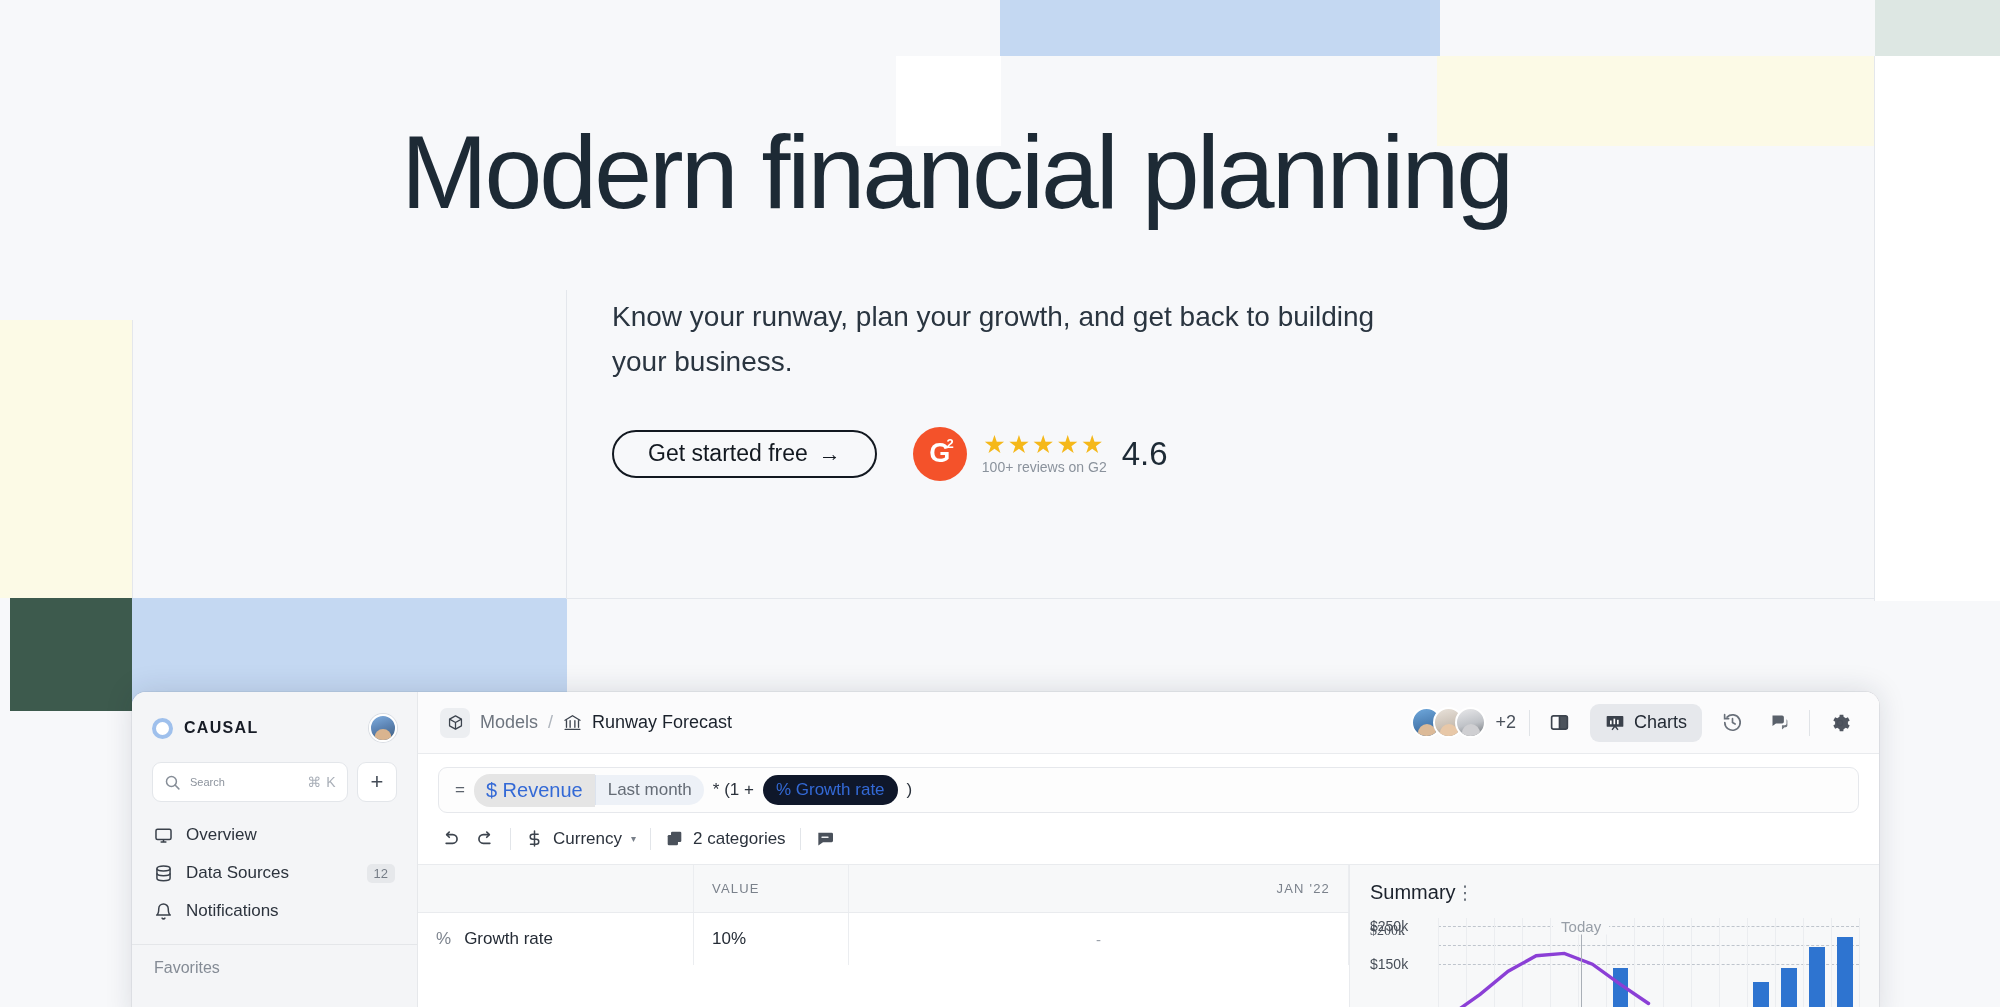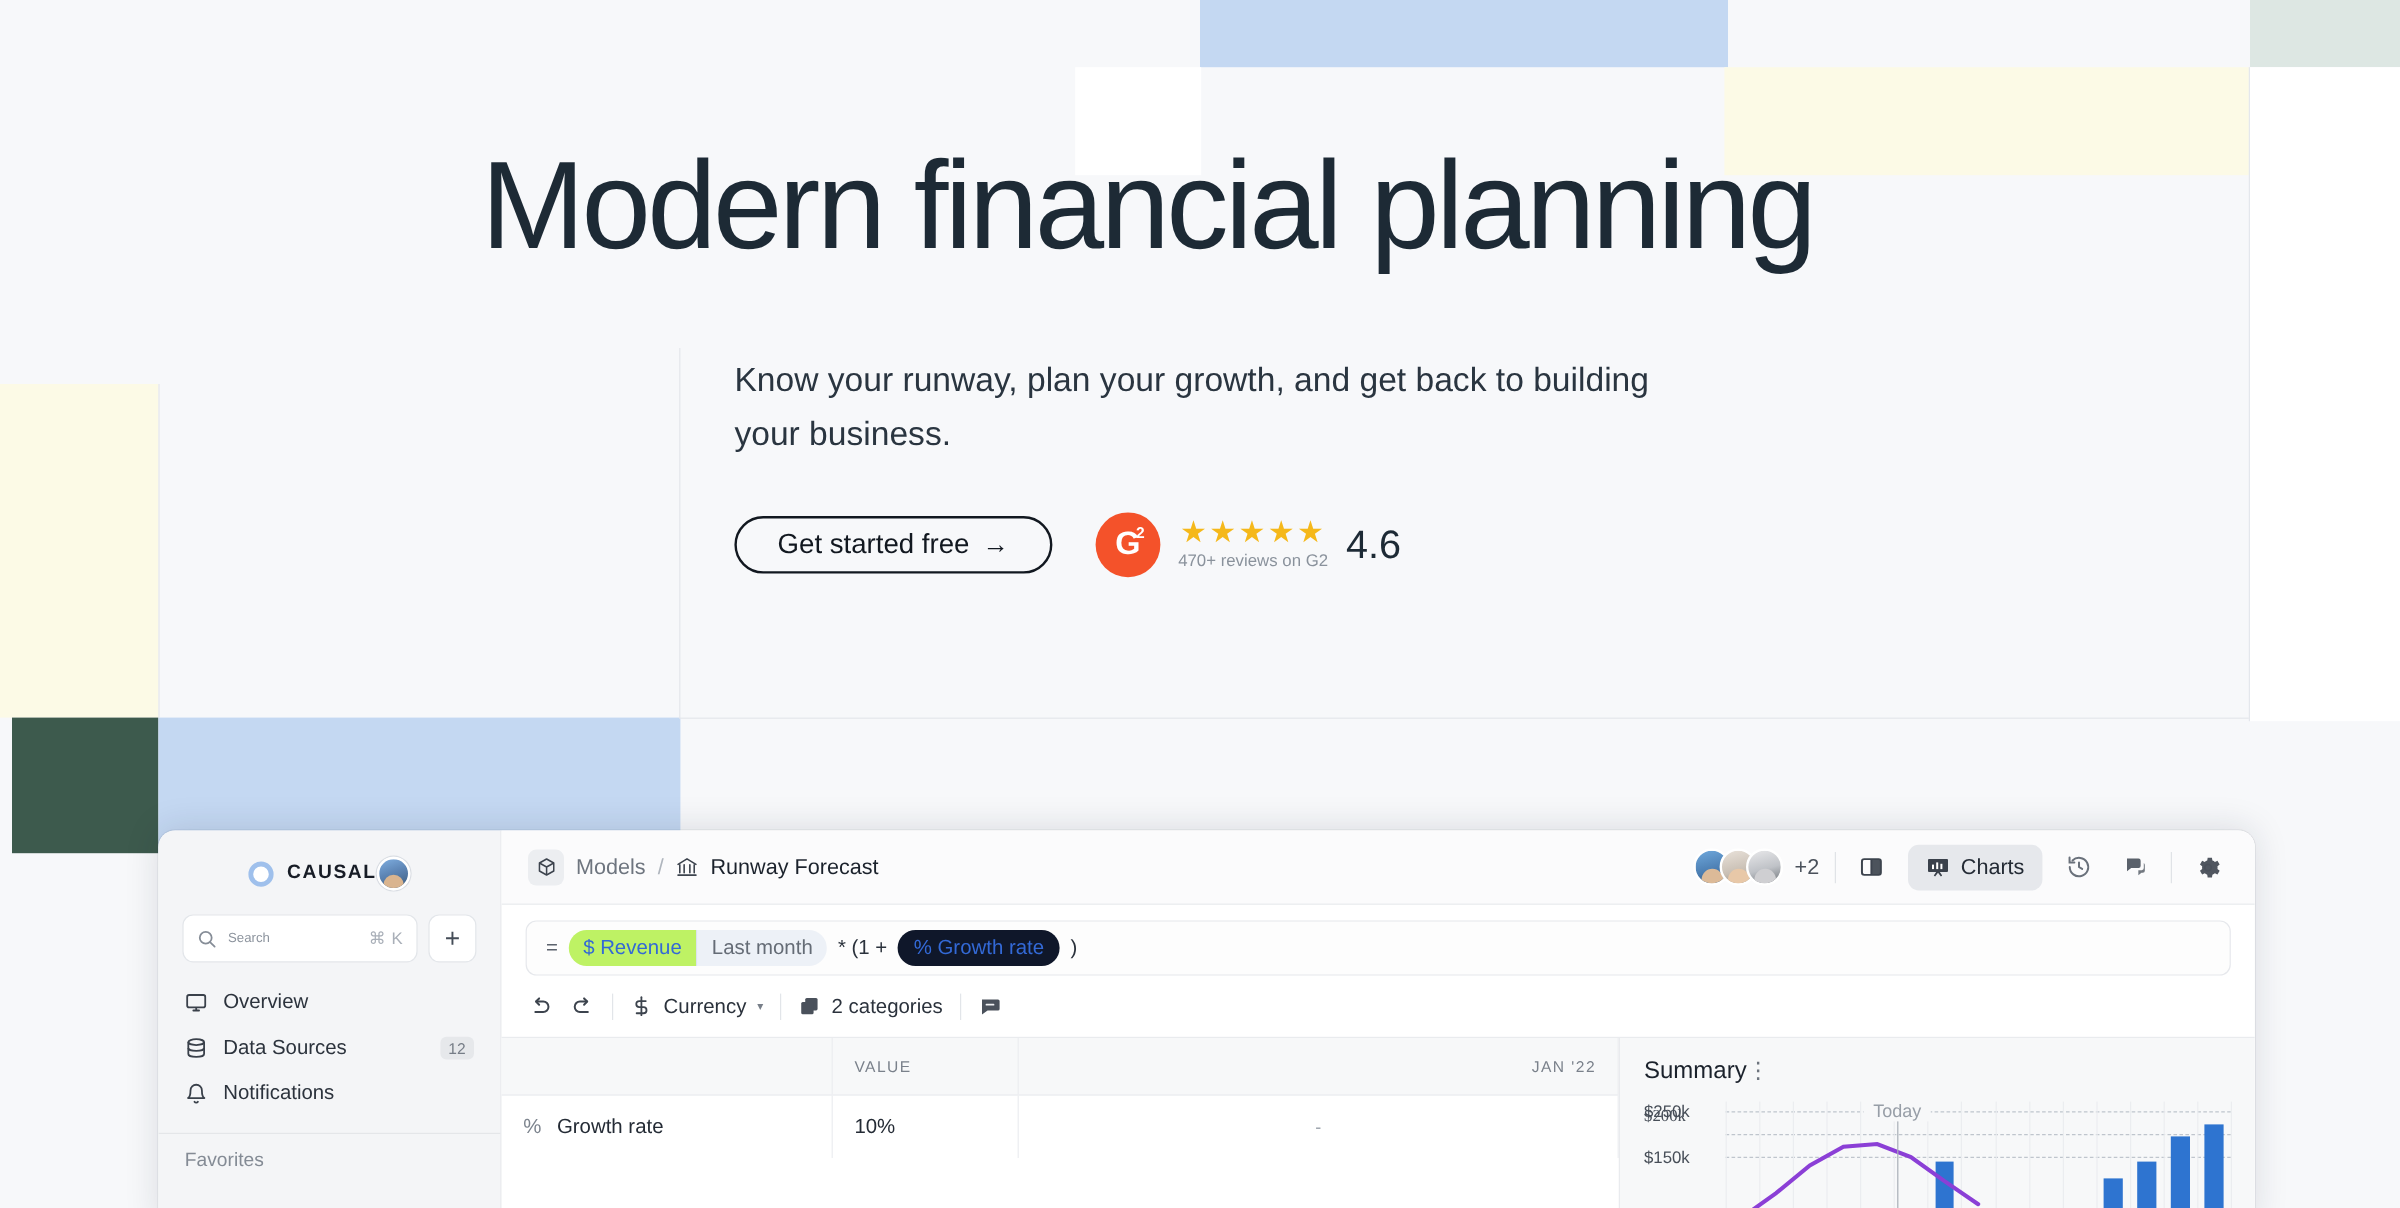--- a/index.html
+++ b/index.html
@@ -77,21 +77,21 @@
     display: flex;
   }
 
   
   .sidebar {
     width: 286px; flex: 0 0 286px; background: #F4F5F7;
     border-right: 1px solid #E6E8EB;
     display: flex; flex-direction: column;
   }
   .sb-top { padding: 16px 20px 0 20px; }
-  .sb-brand { display: flex; align-items: center; justify-content: center; height: 40px; }
+  .sb-brand { display: flex; align-items: center; justify-content: space-between; height: 40px; }
   .sb-brand-left { display: flex; align-items: center; gap: 11px; }
   .ring {
     width: 21px; height: 21px; border-radius: 50%;
     border: 4px solid #9FC0EC; background: #fff;
   }
   .brandname { font-size: 16px; font-weight: 700; letter-spacing: 1.3px; color: #171C26; }
   .avatar-sm {
     width: 28px; height: 28px; border-radius: 50%;
     background: linear-gradient(160deg,#7FAEE0 0%,#5E86B6 45%,#3F5D7E 100%);
     border: 2px solid #fff; box-shadow: 0 0 0 1px #D9DDE3;
@@ -173,21 +173,21 @@
   
   .formula-wrap { padding: 13px 20px 0 20px; }
   .formula {
     height: 46px; border: 1px solid #E6E8EC; border-radius: 9px;
     background: #FDFDFD; display: flex; align-items: center;
     padding: 0 16px; gap: 9px;
   }
   .f-eq { font-size: 17px; color: #5C636D; }
   .chipgroup { display: flex; align-items: center; }
   .chip-a {
-    background: #bef264; color: #3369D6; font-size: 17px;
+    background: #e5e5e5; color: #3369D6; font-size: 20px;
     padding: 5px 12px; border-radius: 16px 0 0 16px;
   }
   .chip-b {
     background: #EDF1F7; color: #656C76; font-size: 17px;
     padding: 5px 12px; border-radius: 0 16px 16px 0;
     border-left: 1px solid #DCE3EE;
   }
   .chip-c {
     background: #0f172a; color: #3369D6; font-size: 17px;
     padding: 5px 13px; border-radius: 16px;
@@ -282,21 +282,21 @@
         <span class="cta-arrow">→</span>
       </button>
 
       <div class="g2">
         <div class="g2-logo">
           <span>G</span>
           <sup>2</sup>
         </div>
         <div class="g2-mid">
           <div class="g2-stars">★★★★★</div>
-          <div class="g2-reviews">470+ reviews on G2</div>
+          <div class="g2-reviews">100+ reviews on G2</div>
         </div>
         <div class="g2-score">4.6</div>
       </div>
     </div>
   </div>
 
   <div class="app">
 
     <aside class="sidebar">
       <div class="sb-top">

